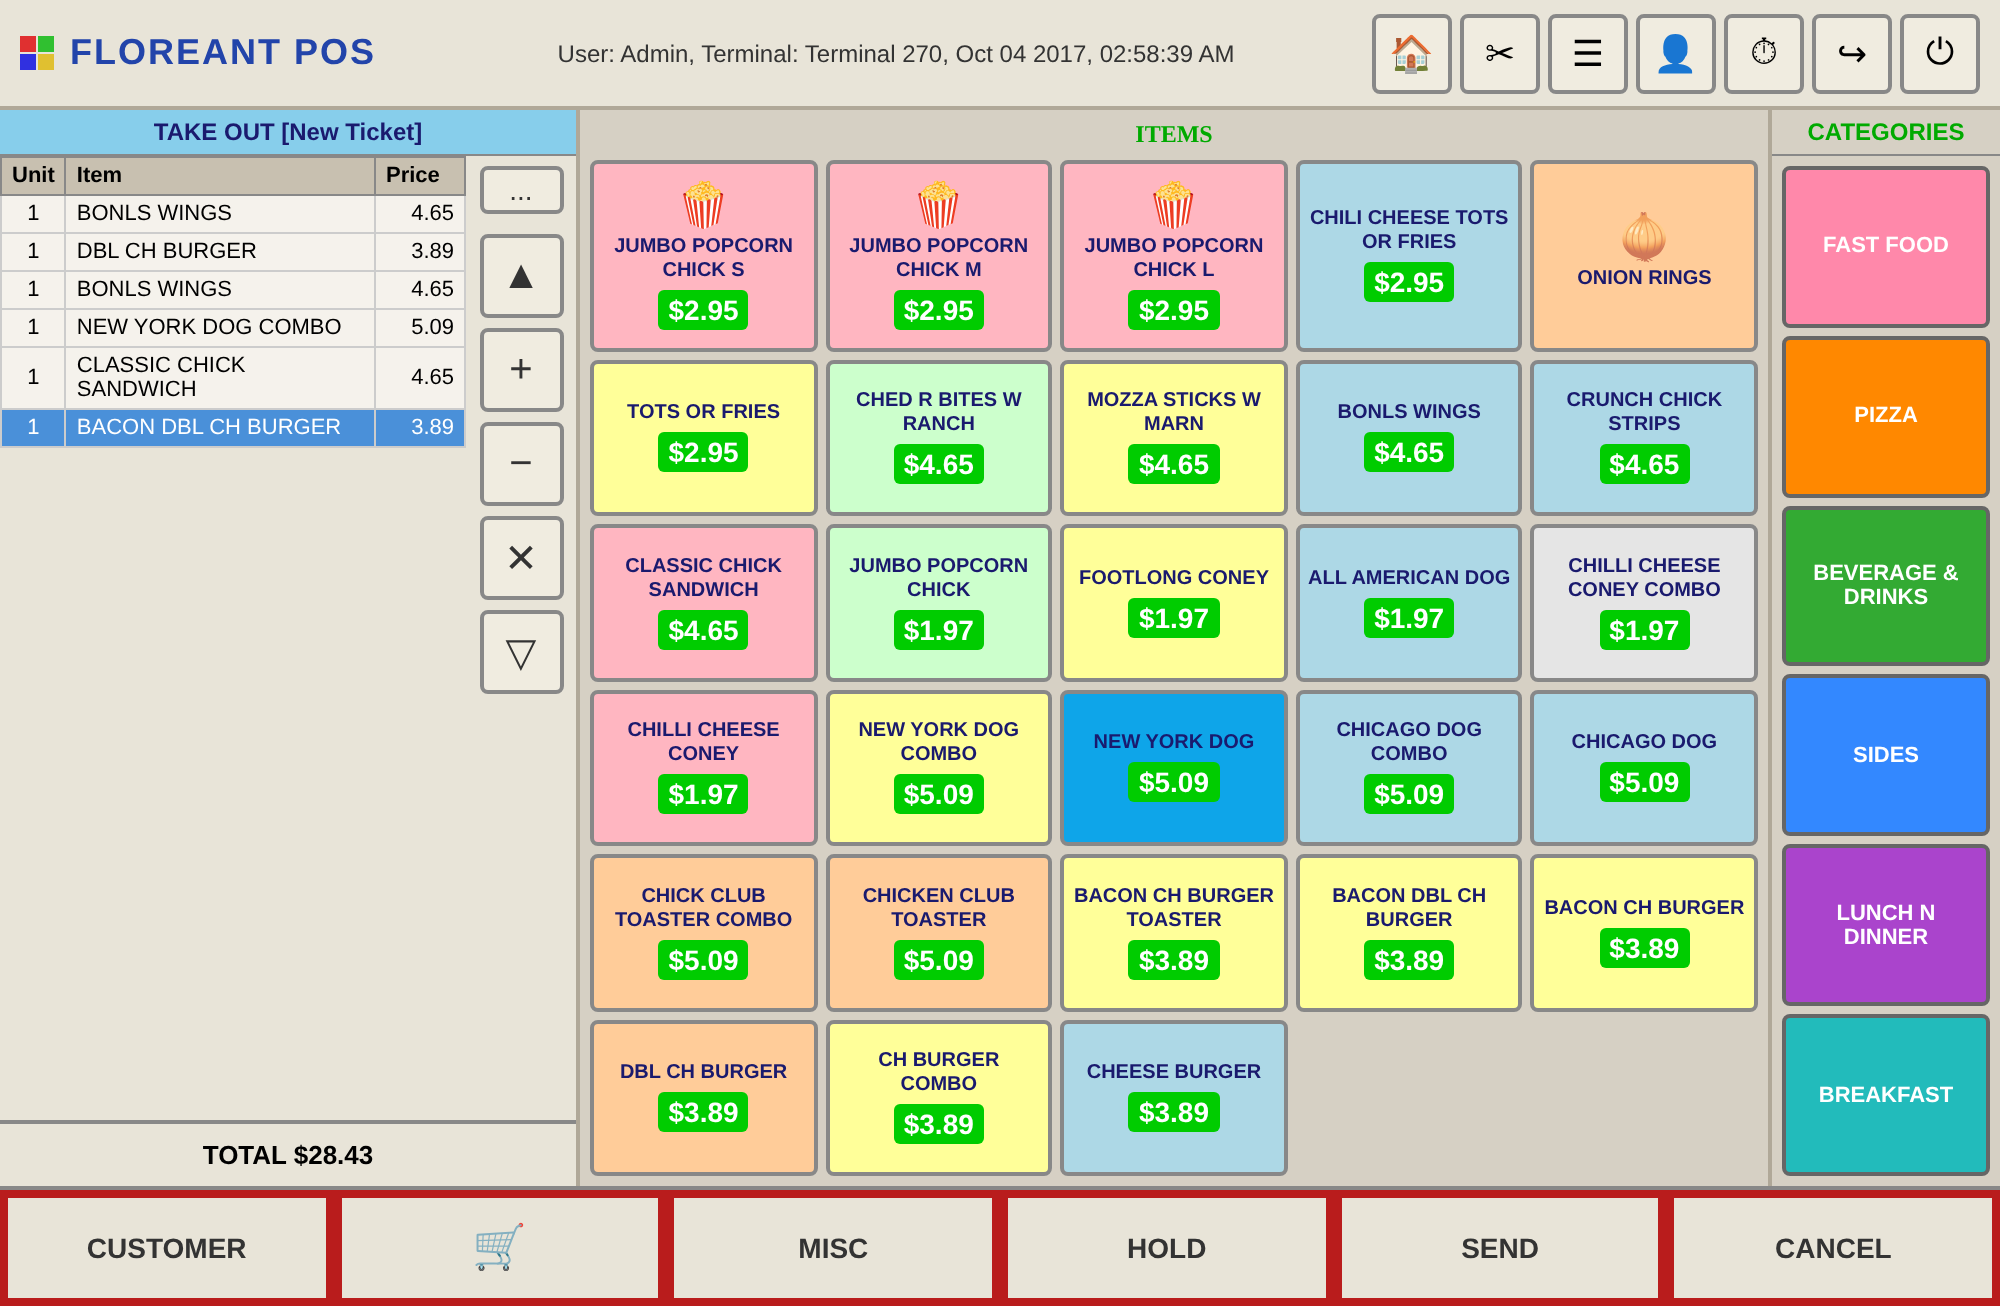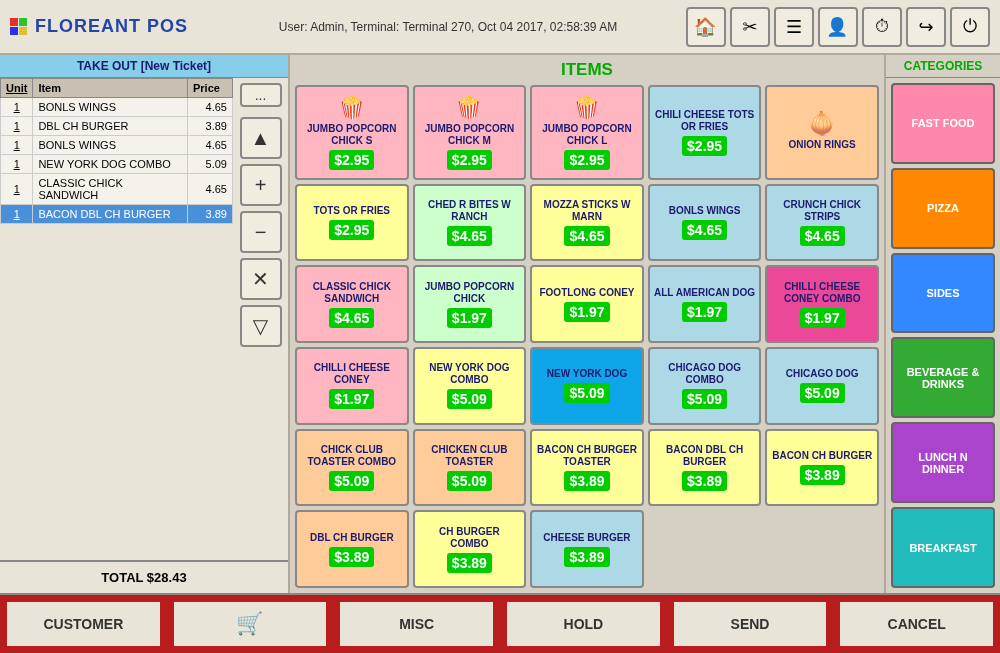--- a/index.html
+++ b/index.html
@@ -89,21 +89,21 @@
     #order-table td {
       border: 1px solid #ccc;
       padding: 3px 5px;
       font-size: 11px;
       background: #f5f2ec;
     }
     #order-table tr.selected td {
       background: #4a90d9;
       color: white;
     }
-    .col-unit { width: 30px; text-align: center; text-decoration: underline; }
+    .col-unit { width: 30px; text-align: center; }
     .col-price { width: 45px; text-align: right; }
 
     #controls-col {
       width: 55px;
       display: flex;
       flex-direction: column;
       align-items: center;
       padding: 5px;
       gap: 5px;
     }
@@ -142,22 +142,23 @@
     #center-panel {
       flex: 1;
       padding: 5px;
       display: flex;
       flex-direction: column;
     }
     #items-title {
       text-align: center;
       color: #00aa00;
       font-weight: bold;
-      font-size: 17px;
+      font-size: 12px;
       margin-bottom: 5px;
+      font-family: Liberation Serif, serif;
     }
     #items-grid {
       display: grid;
       grid-template-columns: repeat(5, 1fr);
       grid-template-rows: repeat(6, auto);
       gap: 4px;
       flex: 1;
     }
     .item-btn {
       border: 2px solid #888;
@@ -238,21 +239,21 @@
     
     #bottom-bar {
       height: 60px;
       background: #c8c0b0;
       border-top: 2px solid #888;
       display: flex;
       align-items: stretch;
     }
     .bottom-btn {
       flex: 1;
-      border: 7px solid #b91c1c;
+      border: 4px solid #b91c1c;
       cursor: pointer;
       display: flex;
       align-items: center;
       justify-content: center;
       font-weight: bold;
       font-size: 14px;
       color: #333;
     }
     .btn-customer { background: #e8e4d8; }
     .btn-cart { background: #e8e4d8; }
@@ -402,21 +403,21 @@
           <div class="item-price">$1.97</div>
         </div>
         <div class="item-btn" style="background: rgb(255, 255, 153);">
           <div class="item-name">FOOTLONG CONEY</div>
           <div class="item-price">$1.97</div>
         </div>
         <div class="item-btn" style="background: rgb(173, 216, 230);">
           <div class="item-name">ALL AMERICAN DOG</div>
           <div class="item-price">$1.97</div>
         </div>
-        <div class="item-btn" style="background: #ec4899;">
+        <div class="item-btn" style="background: #e5e5e5;">
           <div class="item-name">CHILLI CHEESE CONEY COMBO</div>
           <div class="item-price">$1.97</div>
         </div>
         <div class="item-btn" style="background: rgb(255, 182, 193);">
           <div class="item-name">CHILLI CHEESE CONEY</div>
           <div class="item-price">$1.97</div>
         </div>
         <div class="item-btn" style="background: rgb(255, 255, 153);">
           <div class="item-name">NEW YORK DOG COMBO</div>
           <div class="item-price">$5.09</div>
@@ -466,22 +467,22 @@
           <div class="item-price">$3.89</div>
         </div>
       </div>
   </div>
 
   <div id="right-panel">
     <div id="categories-title">CATEGORIES</div>
     <div id="categories-list">
     <div class="cat-btn cat-pink">FAST FOOD</div>
         <div class="cat-btn cat-orange">PIZZA</div>
+        <div class="cat-btn cat-green">BEVERAGE &amp; DRINKS</div>
         <div class="cat-btn cat-blue">SIDES</div>
-        <div class="cat-btn cat-green">BEVERAGE &amp; DRINKS</div>
         <div class="cat-btn cat-purple">LUNCH N DINNER</div>
         <div class="cat-btn cat-teal">BREAKFAST</div>
       </div>
   </div>
 
 </div>
 
 <div id="bottom-bar">
   <div class="bottom-btn btn-customer">CUSTOMER</div>
   <div class="bottom-btn btn-cart">

